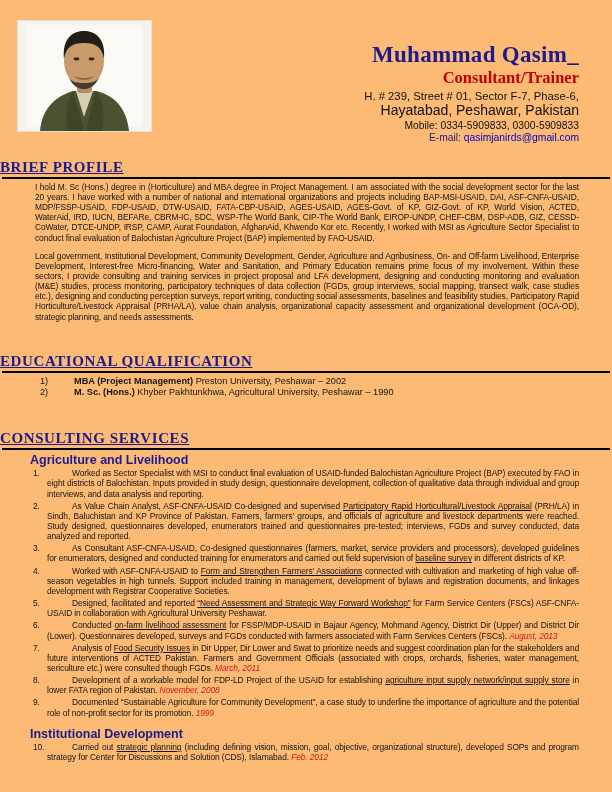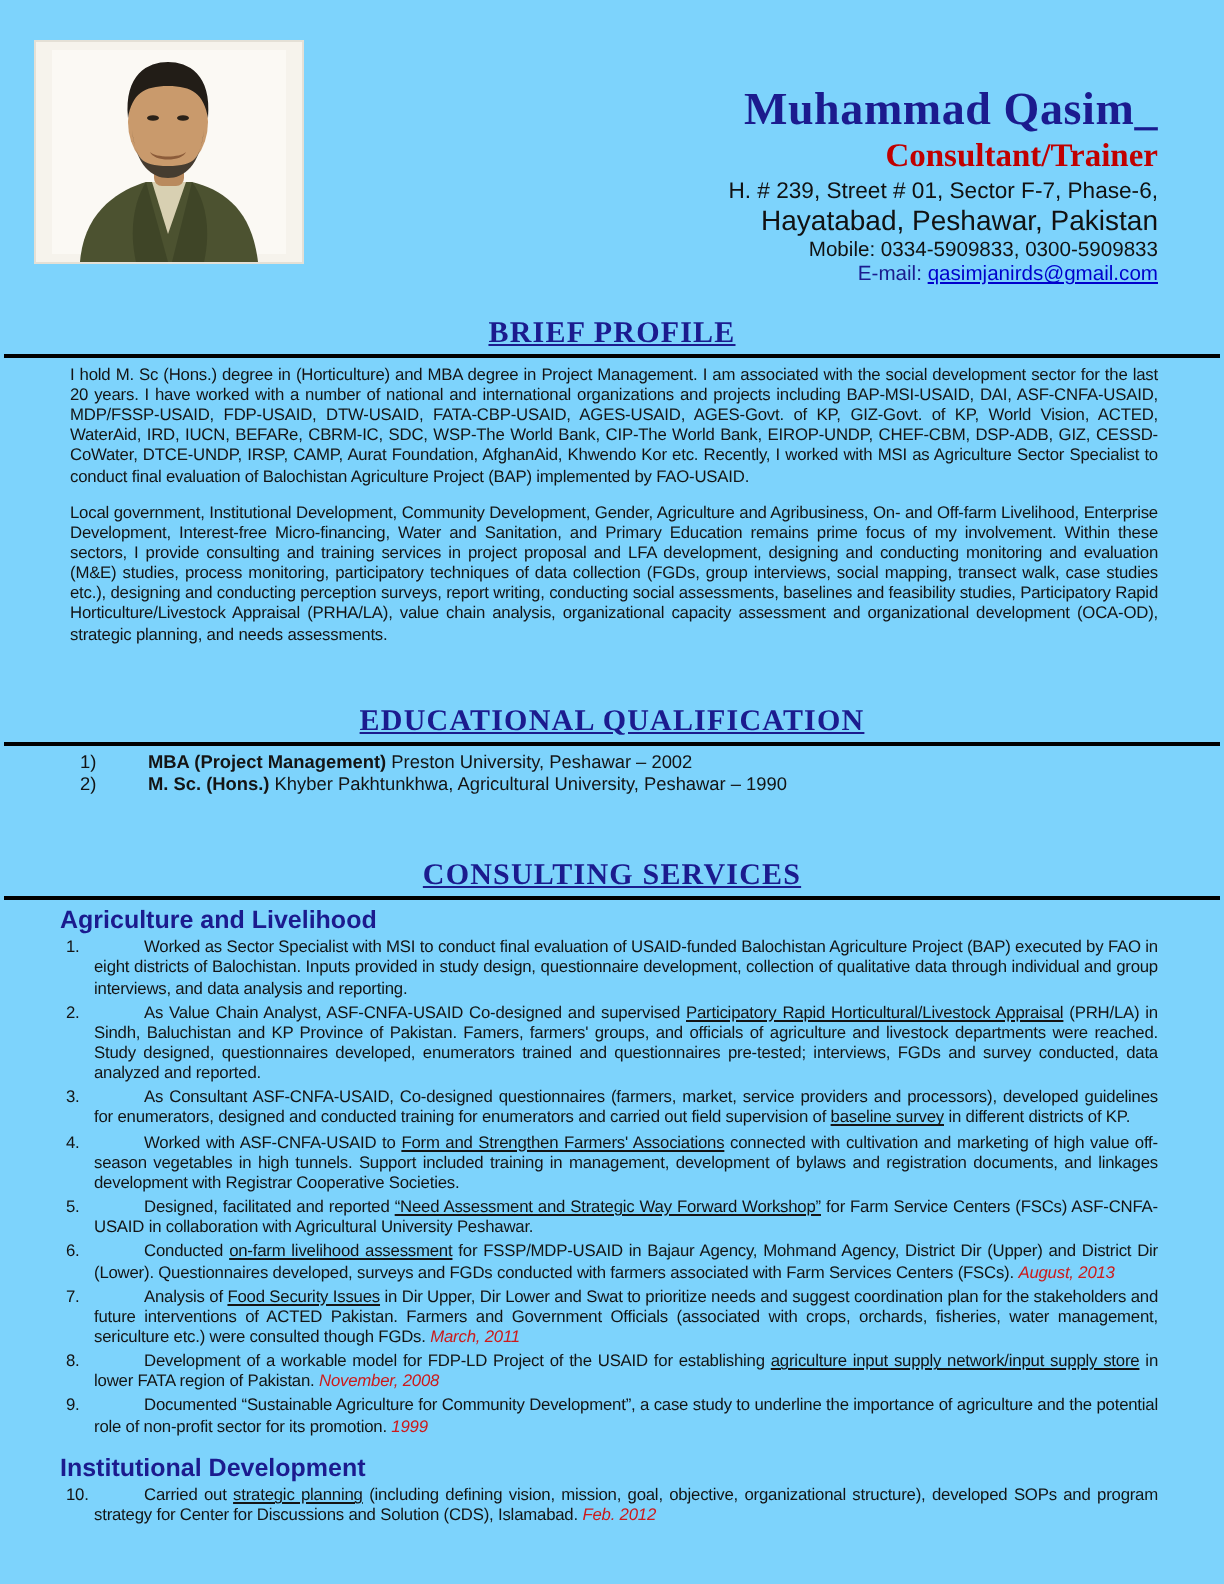--- a/index.html
+++ b/index.html
@@ -1,21 +1,21 @@
 <!DOCTYPE html>
 <html><head>
 <meta charset="utf-8">
 <style>
   html,body{margin:0;padding:0;}
   body{
     width:612px;height:792px;overflow:hidden;background:#ffffff;
     font-family:"Liberation Sans","DejaVu Sans",sans-serif;
     color:#141414;position:relative;
   }
-  .page{position:absolute;inset:0;background:#7dd3fc;}
+  .page{position:absolute;inset:0;background:#fdba74;}
 
   
   .hdr{position:relative;height:128px;}
   .photo{
     position:absolute;left:17px;top:20px;width:135px;height:112px;
     background:#f6f3ec;border:1px solid #e4e0d6;box-sizing:border-box;overflow:hidden;
   }
   .hdr-txt{position:absolute;right:33px;top:42px;text-align:right;line-height:1.12;}
   .name{
     font-family:"Liberation Serif","DejaVu Serif",serif;
@@ -23,25 +23,25 @@
   }
   .role{
     font-family:"Liberation Serif","DejaVu Serif",serif;
     font-size:16.5px;font-weight:bold;color:#c00000;margin-top:1px;
   }
   .addr{font-size:11.3px;color:#111;margin-top:3px;}
   .addr2{font-size:14px;color:#111;}
   .mobile{font-size:10.3px;color:#111;margin-top:1px;}
   .email-row{font-size:10.3px;margin-top:1px;}
   .email-label{color:#1b1b8e;margin-left:28px;}
-  .email-link{color:#0000cc;text-decoration:underline;cursor:pointer;}
+  .email-link{color:#0000cc;cursor:pointer;}
 
   
   .sec-title{
-    text-align:center;
+    text-align:left;
     font-family:"Liberation Serif","DejaVu Serif",serif;
     font-weight:bold;font-size:15px;color:#1b1b8e;
     letter-spacing:.6px;line-height:1.05;margin-top:32px;
   }
   .sec-title > span{text-decoration:underline;}
   .sec-rule{border:none;border-top:2px solid #000;margin:1px 2px 0 2px;}
 
   
   .para{
     margin:3px 33px 0 35px;text-align:justify;

